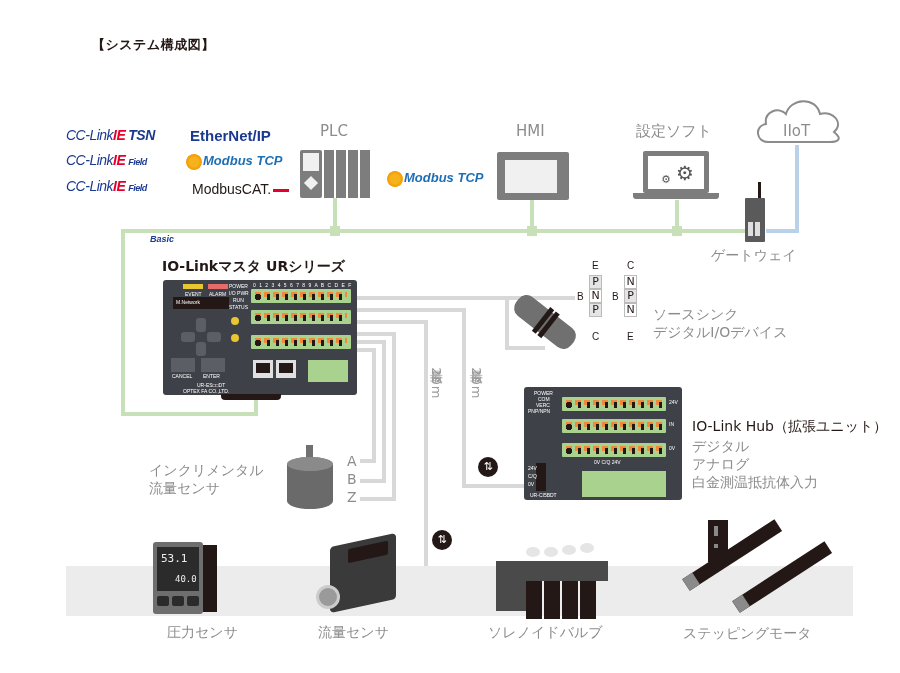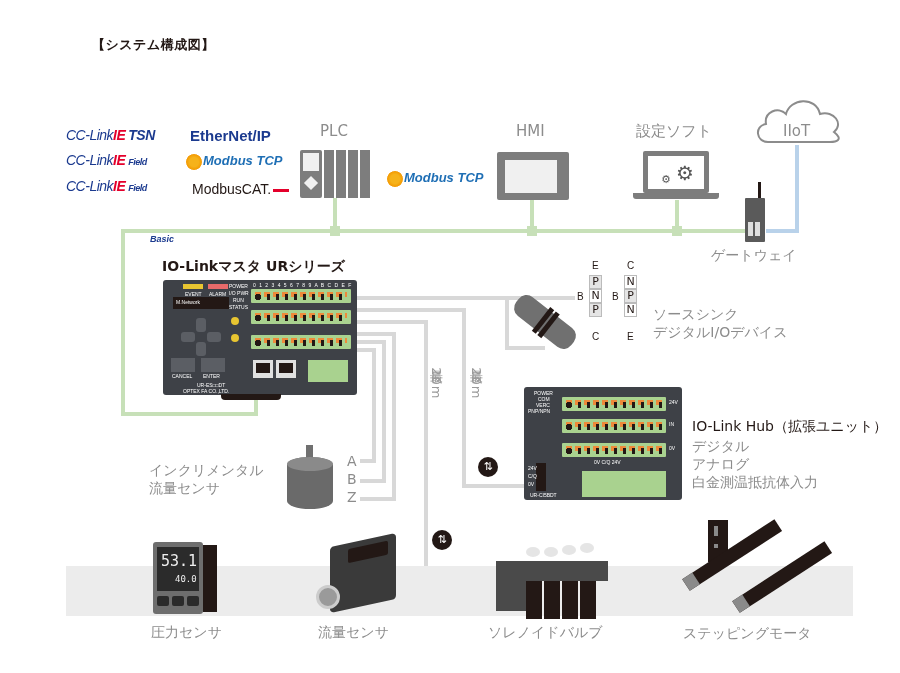--- a/index.html
+++ b/index.html
@@ -254,21 +254,21 @@
 <div class="abs lbl-gray" style="left:347px;top:452px;font-size:14px;line-height:18px;">
   <div>A</div>
   <div>B</div>
   <div>Z</div>
 </div>
 
 <div class="abs floor"></div>
 
 <div class="abs" style="left:153px;top:542px;width:50px;height:72px;background:#6e6e6e;border-radius:3px;">
   <div class="abs" style="left:4px;top:5px;width:42px;height:44px;background:#2b2b2b;"></div>
-  <div class="abs" style="left:8px;top:10px;font-family:'DejaVu Sans Mono',monospace;color:#eee;font-size:15px;">53.1</div>
+  <div class="abs" style="left:8px;top:10px;font-family:'DejaVu Sans Mono',monospace;color:#eee;font-size:11px;">53.1</div>
   <div class="abs" style="left:22px;top:32px;font-family:'DejaVu Sans Mono',monospace;color:#eee;font-size:9px;">40.0</div>
   <div class="abs" style="left:4px;top:54px;width:12px;height:10px;background:#2b2b2b;border-radius:2px;"></div>
   <div class="abs" style="left:19px;top:54px;width:12px;height:10px;background:#2b2b2b;border-radius:2px;"></div>
   <div class="abs" style="left:34px;top:54px;width:12px;height:10px;background:#2b2b2b;border-radius:2px;"></div>
 </div>
 <div class="abs" style="left:203px;top:545px;width:14px;height:67px;background:#231815;"></div>
 
 <div class="abs" style="left:330px;top:540px;width:66px;height:66px;background:#3a3a3a;border-radius:4px;transform:skewY(-12deg);">
   <div class="abs" style="left:18px;top:6px;width:40px;height:14px;background:#231815;border-radius:2px;"></div>
 </div>
@@ -291,18 +291,18 @@
   <div class="abs" style="left:6px;top:6px;width:4px;height:10px;background:#8a8a8a;"></div>
   <div class="abs" style="left:6px;top:24px;width:4px;height:4px;background:#8a8a8a;"></div>
 </div>
 <div class="abs" style="left:686px;top:578px;width:110px;height:14px;background:#231815;transform:rotate(-33deg);transform-origin:left center;">
   <div class="abs" style="left:0;top:0;width:12px;height:14px;background:#8a8a8a;"></div>
 </div>
 <div class="abs" style="left:736px;top:600px;width:110px;height:14px;background:#231815;transform:rotate(-33deg);transform-origin:left center;">
   <div class="abs" style="left:0;top:0;width:12px;height:14px;background:#8a8a8a;"></div>
 </div>
 
-<div class="abs bottom-label" style="left:151px;top:624px;">圧力センサ</div>
+<div class="abs bottom-label" style="left:167px;top:624px;">圧力センサ</div>
 <div class="abs bottom-label" style="left:318px;top:624px;">流量センサ</div>
 <div class="abs bottom-label" style="left:488px;top:624px;">ソレノイドバルブ</div>
 <div class="abs bottom-label" style="left:683px;top:624px;line-height:19px;">
   <div>ステッピングモータ</div>
 </div>
 
 </body></html>

